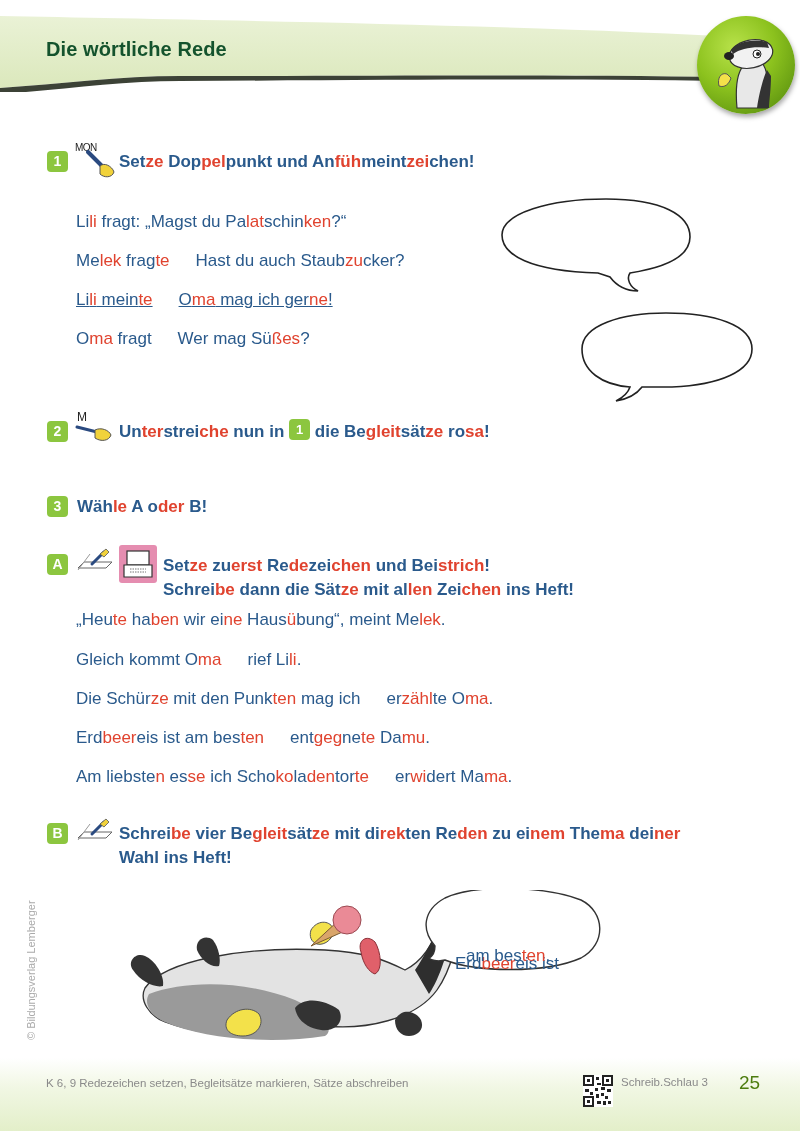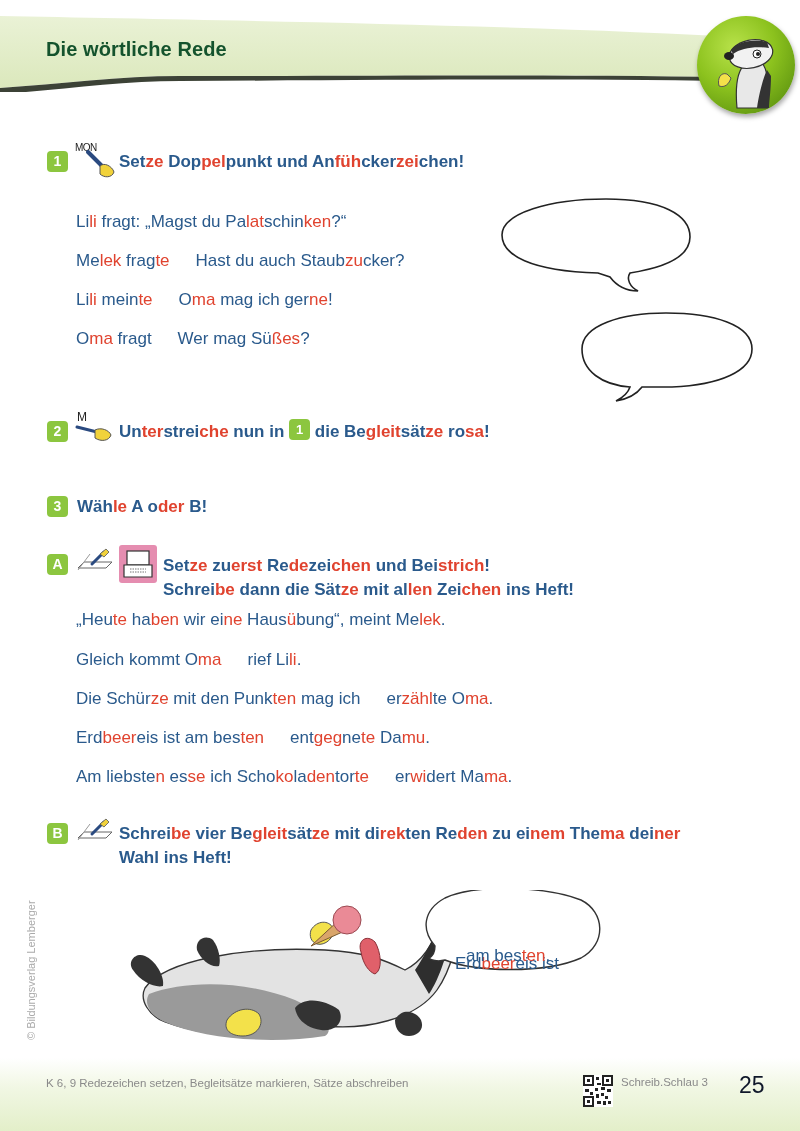--- a/index.html
+++ b/index.html
@@ -23,21 +23,21 @@
   .body-line { position: absolute; font-size: 17px; white-space: nowrap; }
   .gap { display: inline-block; width: 26px; }
 
   .icon { position: absolute; }
   .small-label { position: absolute; font-size: 10px; color: #222; font-family: "Liberation Sans Narrow","Liberation Sans", sans-serif; letter-spacing: -0.5px; }
 
   .footer { position: absolute; left: 0; top: 1058px; width: 800px; height: 73px;
     background: linear-gradient(180deg, #ffffff 0%, #f1f7e4 40%, #e3efc9 100%); }
   .footer-text { position: absolute; left: 46px; top: 1077px; font-size: 11.5px; color: #8a8a8a; }
   .footer-book { position: absolute; left: 621px; top: 1076px; font-size: 11.5px; color: #8a8a8a; }
-  .page-number { position: absolute; left: 739px; top: 1072px; font-size: 23px; color: #0f172a; }
+  .page-number { position: absolute; left: 739px; top: 1072px; font-size: 19px; color: #4d7c0f; }
   .qr { position: absolute; left: 583px; top: 1075px; width: 30px; height: 32px; }
   .copyright { position: absolute; left: 25px; top: 1040px; transform: rotate(-90deg); transform-origin: left top;
     font-size: 11px; color: #aaaaaa; white-space: nowrap; }
 </style>
 </head>
 <body>
 
 <div class="header-band">
   <svg width="760" height="80" viewBox="0 0 760 80">
     <defs>
@@ -64,25 +64,25 @@
     <path d="M22,70 C20,62 24,56 30,58 L34,62 C32,68 28,72 22,70 Z" fill="#f3e14a" stroke="#555" stroke-width="1"></path>
   </svg>
 </div>
 
 <div class="num-badge" style="left:47px; top:151px;">1</div>
 <div class="small-label" style="left:75px; top:142px;">MON</div>
 <svg class="icon" style="left:86px; top:150px;" width="32" height="30" viewBox="0 0 32 30">
   <path d="M2,2 L18,18" stroke="#2a4a80" stroke-width="4" stroke-linecap="round"></path>
   <path d="M14,16 C18,12 26,16 28,22 C26,28 18,28 14,24 Z" fill="#f1d23a" stroke="#555" stroke-width="1"></path>
 </svg>
-<div class="task-heading" style="left:119px; top:152px;" id="t1-heading"><span class="seg-b">Set</span><span class="seg-r">ze</span><span class="seg-b"> Dop</span><span class="seg-r">pel</span><span class="seg-b">punkt und An</span><span class="seg-r">füh</span><span class="seg-b">cker</span><span class="seg-r">zei</span><span class="seg-b">chen!</span></div>
+<div class="task-heading" style="left:119px; top:152px;" id="t1-heading"><span class="seg-b">Set</span><span class="seg-r">ze</span><span class="seg-b"> Dop</span><span class="seg-r">pel</span><span class="seg-b">punkt und An</span><span class="seg-r">füh</span><span class="seg-b">meint</span><span class="seg-r">zei</span><span class="seg-b">chen!</span></div>
 
 <div class="body-line" style="left:76px; top:212px;"><span class="seg-b">Li</span><span class="seg-r">li</span><span class="seg-b"> fragt: „Magst du Pa</span><span class="seg-r">lat</span><span class="seg-b">schin</span><span class="seg-r">ken</span><span class="seg-b">?“</span></div>
 <div class="body-line" style="left:76px; top:251px;text-align:right;"><span class="seg-b">Me</span><span class="seg-r">lek</span><span class="seg-b"> frag</span><span class="seg-r">te</span><span class="gap"></span><span class="seg-b">Hast du auch Staub</span><span class="seg-r">zu</span><span class="seg-b">cker?</span></div>
-<div class="body-line" style="left:76px; top:290px;"><span class="seg-b">Li</span><span class="seg-r">li</span><span class="seg-b"> mein</span><span class="seg-r">te</span><span class="gap"></span><span class="seg-b">O</span><span class="seg-r">ma</span><span class="seg-b"> mag ich ger</span><span class="seg-r">ne</span><span class="seg-b">!</span></div>
+<div class="body-line" style="left:76px; top:290px;text-decoration:underline;"><span class="seg-b">Li</span><span class="seg-r">li</span><span class="seg-b"> mein</span><span class="seg-r">te</span><span class="gap"></span><span class="seg-b">O</span><span class="seg-r">ma</span><span class="seg-b"> mag ich ger</span><span class="seg-r">ne</span><span class="seg-b">!</span></div>
 <div class="body-line" style="left:76px; top:329px;"><span class="seg-b">O</span><span class="seg-r">ma</span><span class="seg-b"> fragt</span><span class="gap"></span><span class="seg-b">Wer mag Sü</span><span class="seg-r">ßes</span><span class="seg-b">?</span></div>
 
 <svg class="icon" style="left:490px; top:195px;" width="280" height="220" viewBox="0 0 280 220">
   <path d="M108,78 C40,76 12,60 12,40 C12,18 60,4 116,4 C172,4 200,20 200,42 C200,60 178,72 140,78 C136,84 140,92 148,96 C136,96 126,90 120,82 Z" fill="#fff" stroke="#222" stroke-width="1.6"></path>
   <path d="M140,192 C112,190 92,176 92,154 C92,130 132,118 176,118 C224,118 262,130 262,154 C262,176 230,190 182,192 L152,192 C146,200 138,204 126,206 C134,202 138,198 140,192 Z" fill="#fff" stroke="#222" stroke-width="1.6"></path>
 </svg>
 
 <div class="num-badge" style="left:47px; top:421px;">2</div>
 <div class="small-label" style="left:77px; top:410px; font-size:12px;">M</div>
 <svg class="icon" style="left:75px; top:422px;" width="40" height="22" viewBox="0 0 40 22">

